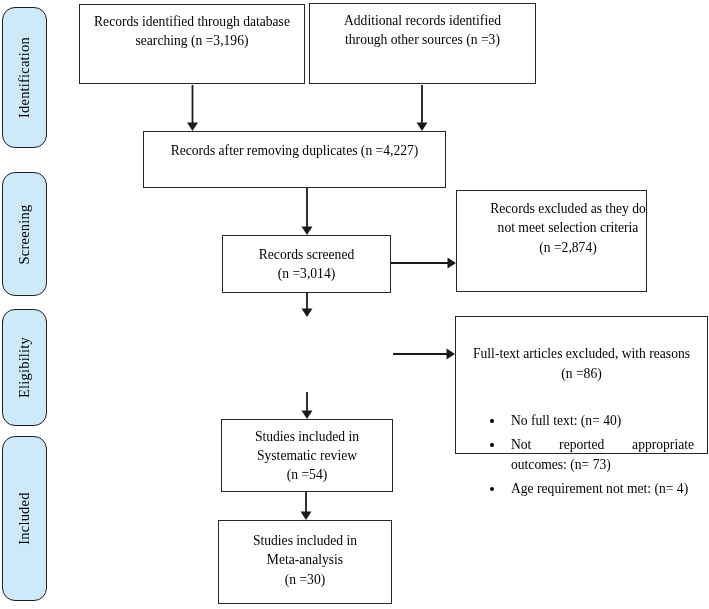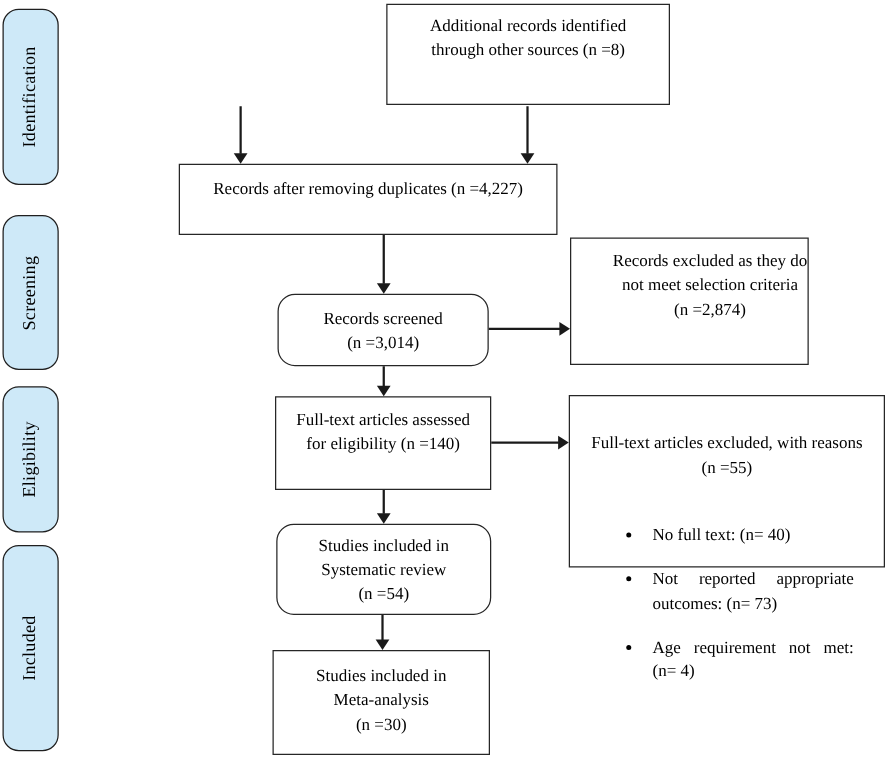--- a/index.html
+++ b/index.html
@@ -35,36 +35,36 @@
     position: absolute;
     box-sizing: border-box;
     border: 1.7px solid #262626;
     background: #ffffff;
     text-align: center;
     font-size: 13.6px;
     line-height: 1.42;
     white-space: pre-line;
   }
   .pad-top { padding-top: 7px; }
-  .v-center { display: flex; align-items: center; justify-content: center; border-radius: 14px; }
+  .v-center { display: flex; align-items: center; justify-content: center; }
   #box-duplicates { padding-top: 9px; }
   #box-excluded-screening { padding-top: 8px; padding-left: 33px; }
   #box-fulltext { padding-top: 8px; }
   #box-meta { padding-top: 10px; }
   
   #box-ft-excluded { text-align: center; padding-top: 8px; }
   #box-ft-excluded ul {
     margin: 9px 0 0 0;
     padding: 0 8px 0 44px;
     text-align: left;
     white-space: normal;
   }
   #box-ft-excluded li {
     text-align: justify;
-    margin: 16px;
+    margin: 5px;
     padding-left: 6px;
   }
   
   .arrows {
     position: absolute;
     left: 0; top: 0;
     width: 709px; height: 609px;
     pointer-events: none;
   }
   .arrows line { stroke: #1a1a1a; stroke-width: 1.8; }
@@ -81,39 +81,39 @@
   <div class="stage" style="top:172px; height:122px;">
     <span>Screening</span>
   </div>
   <div class="stage" style="top:309px; height:115px;">
     <span>Eligibility</span>
   </div>
   <div class="stage" style="top:436px; height:163px;">
     <span>Included</span>
   </div>
 
+  <div class="fbox pad-top" id="box-db-search" style="left:79px; top:4px; width:226px; height:80px;">Records identified through database
+searching (n =3,196)</div>
 
   <div class="fbox pad-top" id="box-other-sources" style="left:309px; top:3px; width:227px; height:81px;">Additional records identified
-through other sources (n =8)</div>
+through other sources (n =3)</div>
 
   <div class="fbox" id="box-duplicates" style="left:143px; top:131px; width:303px; height:57px;">Records after removing duplicates (n =4,227)</div>
 
   <div class="fbox v-center" id="box-screened" style="left:222px; top:235px; width:169px; height:58px;">Records screened
 (n =3,014)</div>
 
   <div class="fbox" id="box-excluded-screening" style="left:456px; top:190px; width:191px; height:102px;">Records excluded as they do
 not meet selection criteria
 (n =2,874)</div>
 
-  <div class="fbox" id="box-fulltext" style="left:220px; top:317px; width:173px; height:75px;">Full-text articles assessed
-for eligibility (n =140)</div>
 
   <div class="fbox" id="box-ft-excluded" style="left:455px; top:316px; width:253px; height:138px;">
     <div>Full-text articles excluded, with reasons
-(n =55)</div>
+(n =86)</div>
     <ul>
       <li>No full text: (n= 40)</li>
       <li>Not reported appropriate outcomes: (n= 73)</li>
       <li>Age requirement not met: (n= 4)</li>
     </ul>
   </div>
 
   <div class="fbox v-center" id="box-systematic" style="left:221px; top:419px; width:172px; height:73px;">Studies included in
 Systematic review
 (n =54)</div>

